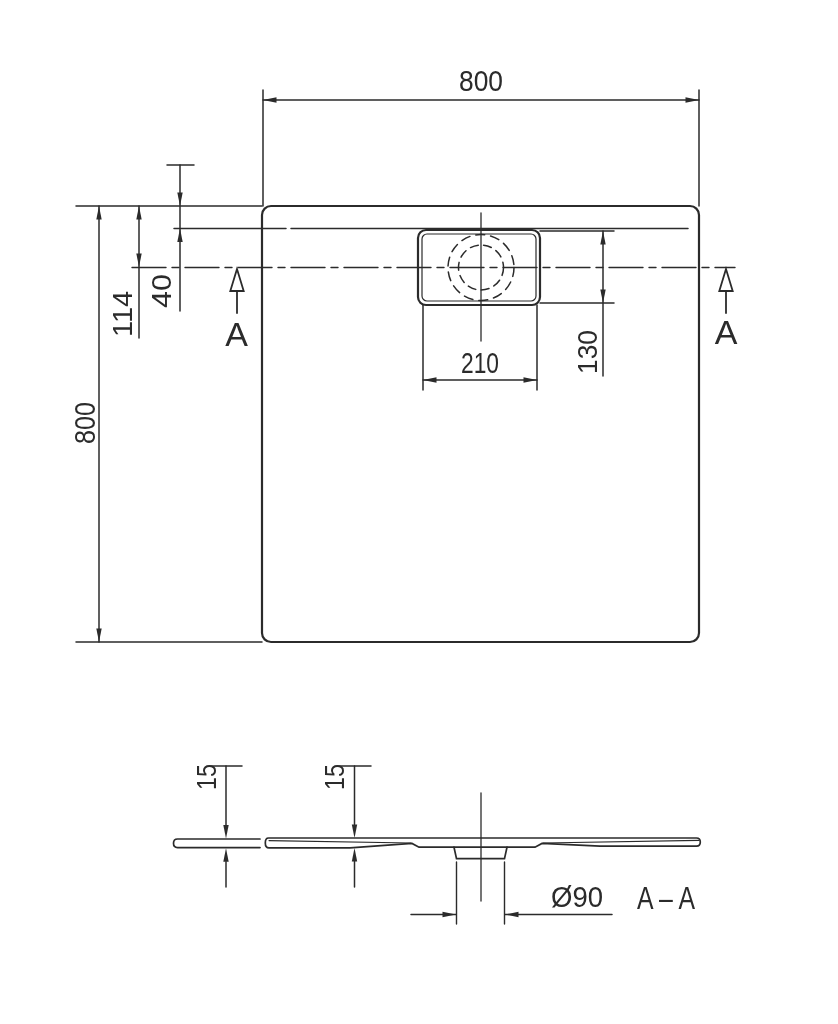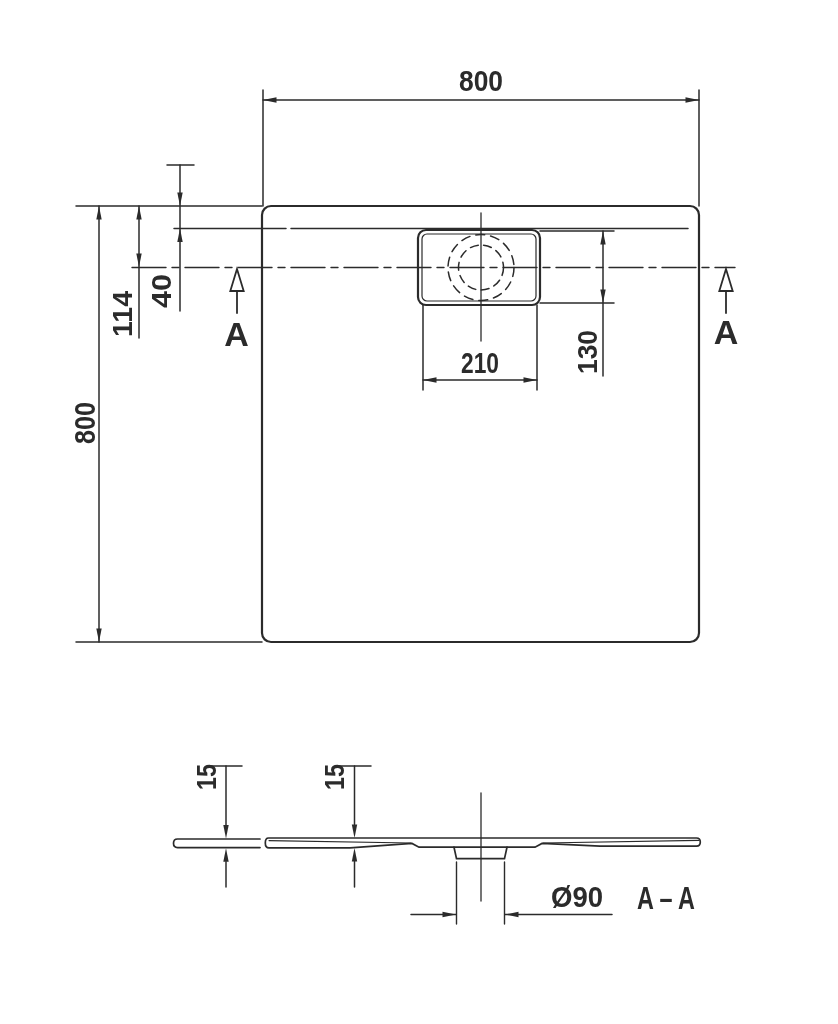--- a/index.html
+++ b/index.html
@@ -6,21 +6,20 @@
     margin: 0;
     padding: 0;
     background: #ffffff;
   }
   .page {
     position: relative;
     width: 838px;
     height: 934px;
     background: #ffffff;
     overflow: hidden;
-    font-weight: bold;
   }
   svg.drawing {
     display: block;
     width: 838px;
     height: 1024px;
   }
   text {
     font-family: "Liberation Sans", "DejaVu Sans", sans-serif;
     fill: #2b2b2b;
   }

